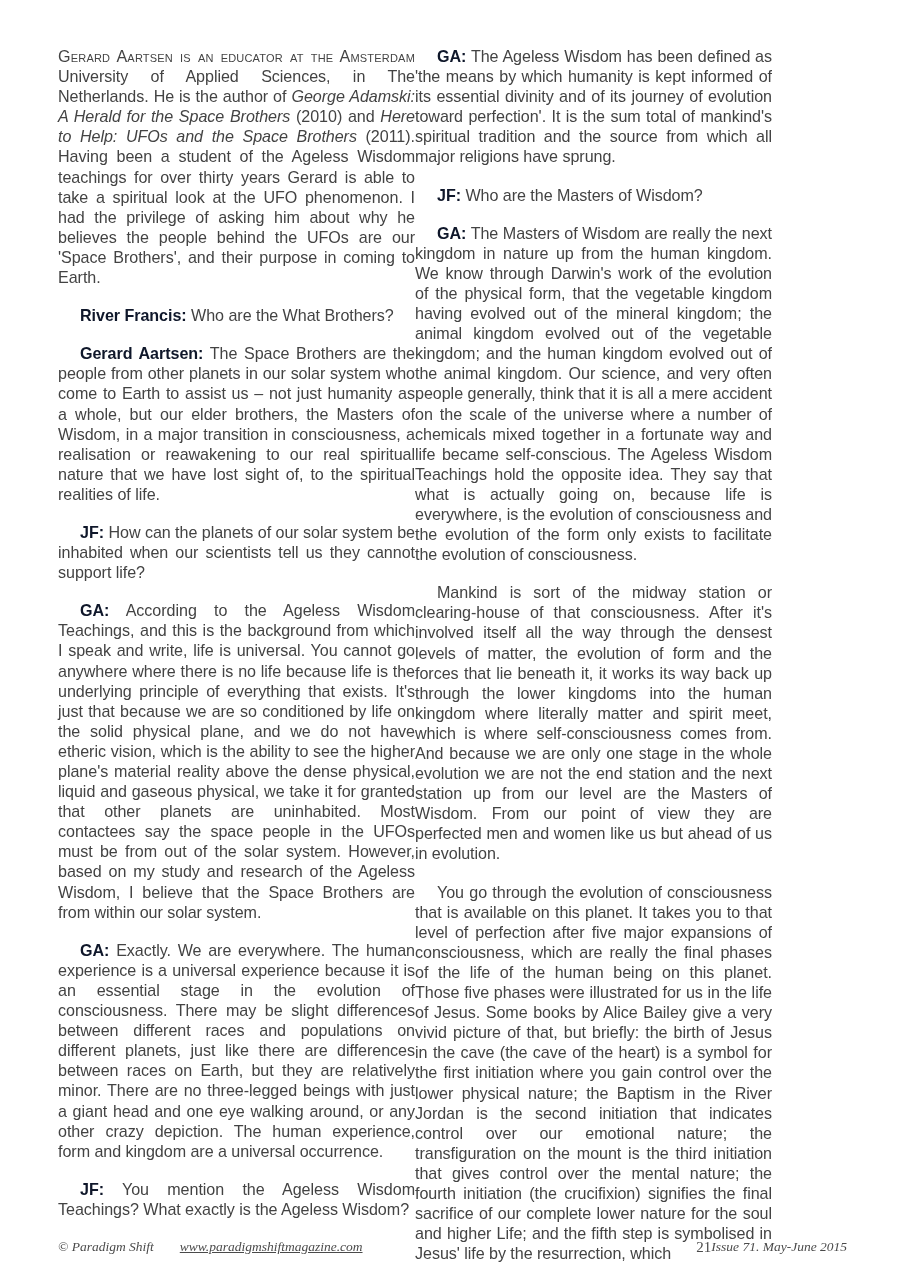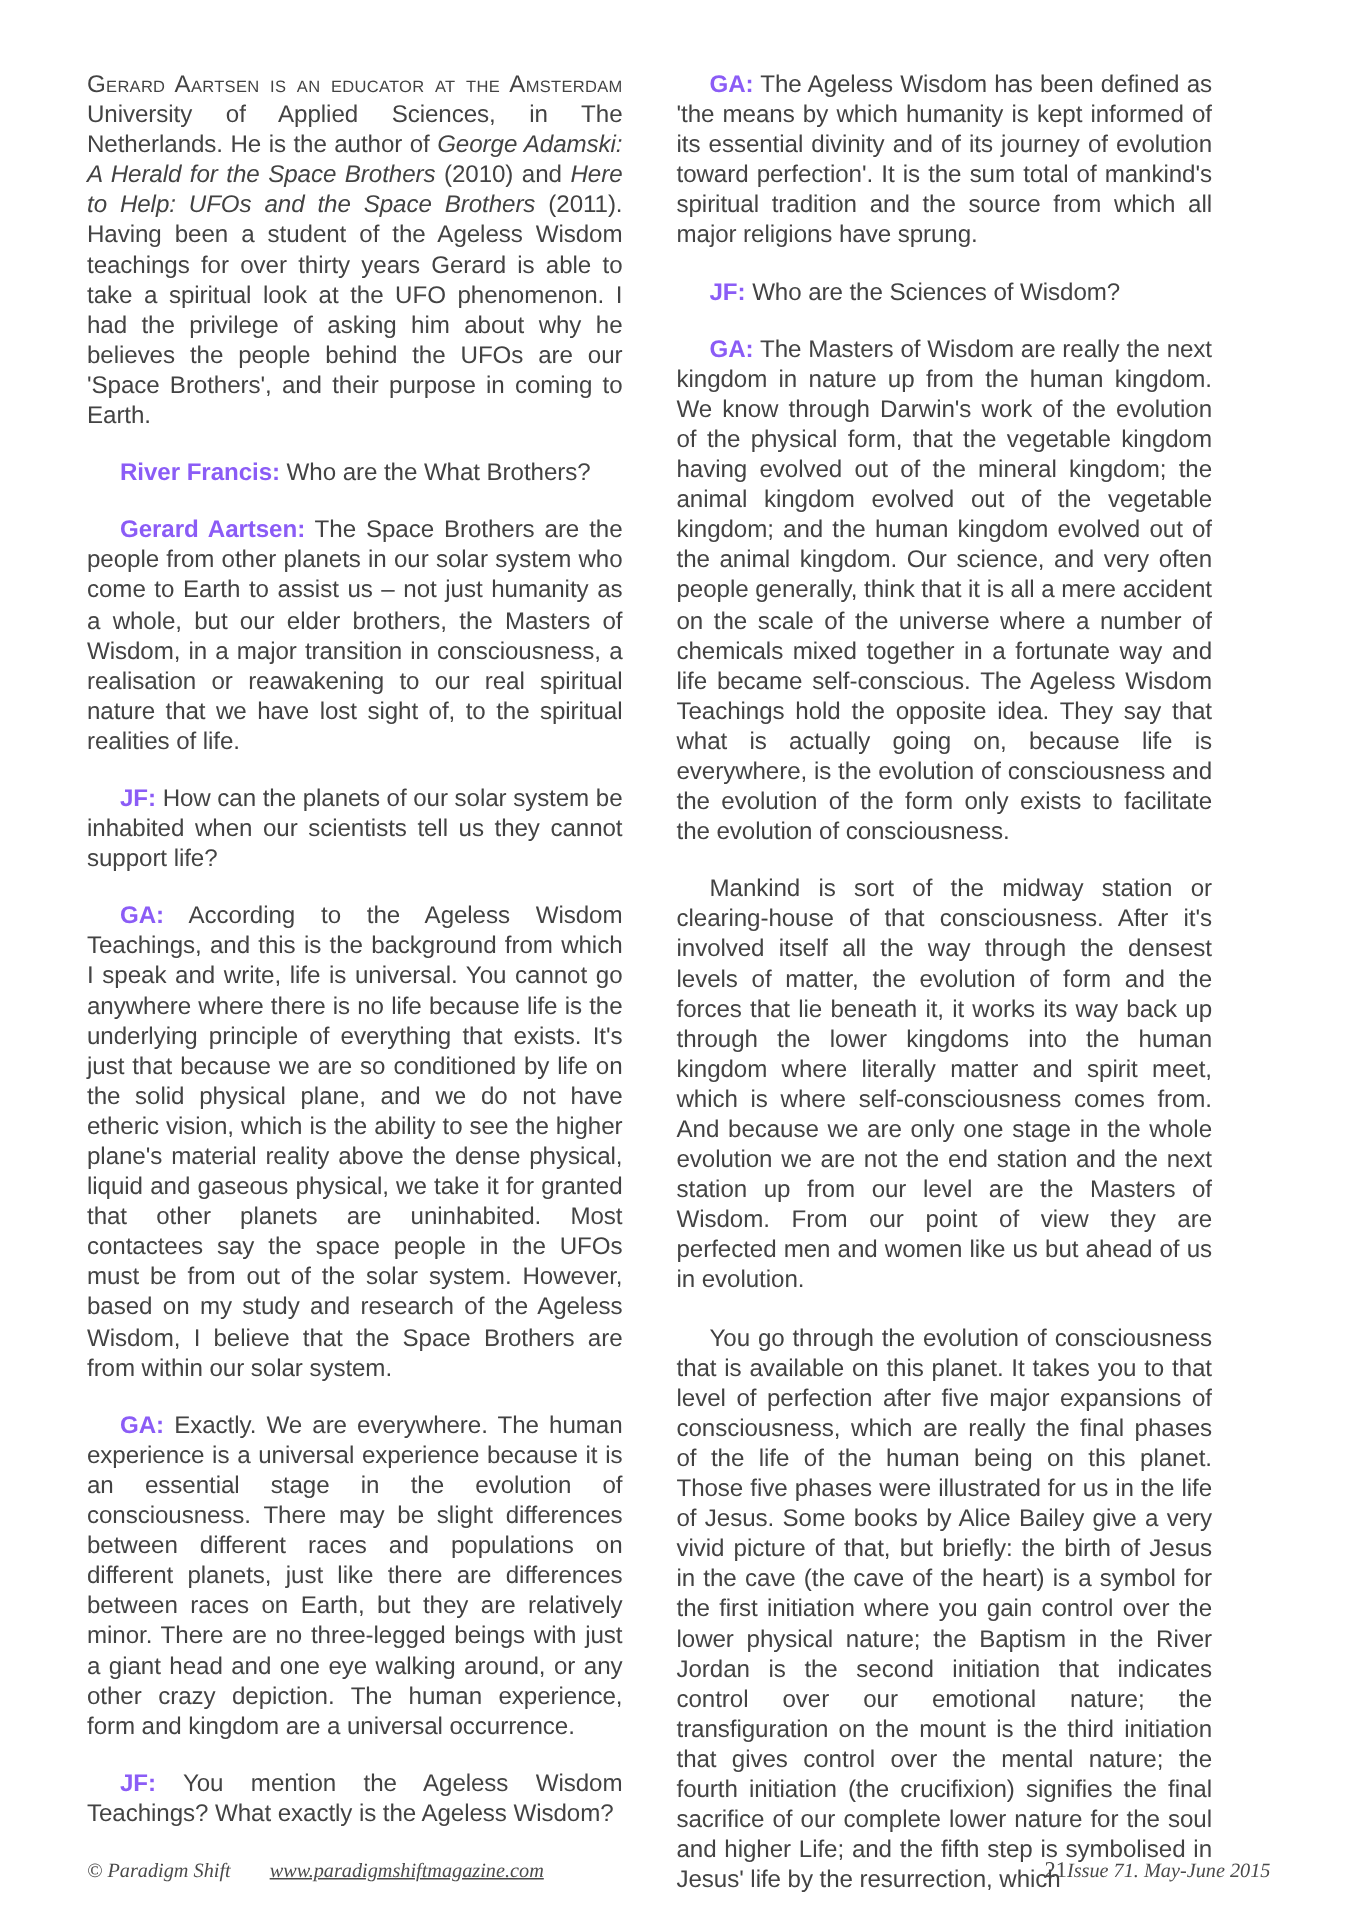--- a/index.html
+++ b/index.html
@@ -18,21 +18,20 @@
   .page {
     position: relative;
     width: 905px;
     height: 1280px;
     box-sizing: border-box;
     padding: 46px 58px 0 58px;
   }
 
   .columns {
     display: flex;
-    gap: 36px;
     height: 1150px;
   }
 
   .column {
     width: 357px;
     flex: 0 0 357px;
   }
 
   p.para {
     margin: 0 0 18px 0;
@@ -54,21 +53,21 @@
     font-size: 16.1px;
     letter-spacing: 0.2px;
   }
 
   .booktitle {
     font-style: italic;
   }
 
   .speaker {
     font-weight: bold;
-    color: #8b5cf6;
+    color: #0f172a;
   }
 
   
   .footer {
     position: absolute;
     left: 58px;
     right: 58px;
     bottom: 18px;
     height: 30px;
     font-family: "Liberation Serif", serif;
@@ -123,21 +122,21 @@
       <p class="para indent"><span class="speaker">GA:</span><span>  Exactly.  We are everywhere.  The human experience is a universal experience because it is an essential stage in the evolution of consciousness.  There may be slight differences between different races and populations on different planets, just like there are differences between races on Earth, but they are relatively minor.  There are no three-legged beings with just a giant head and one eye walking around, or any other crazy depiction.  The human experience, form and kingdom are a universal occurrence.</span></p>
 
       <p class="para indent"><span class="speaker">JF:</span><span>  You mention the Ageless Wisdom Teachings? What exactly is the Ageless Wisdom?</span></p>
 
     </div>
 
     <div class="column">
 
       <p class="para indent"><span class="speaker">GA:</span><span>  The Ageless Wisdom has been defined as 'the means by which humanity is kept informed of its essential divinity and of its journey of evolution toward perfection'.  It is the sum total of mankind's spiritual tradition and the source from which all major religions have sprung.</span></p>
 
-      <p class="para indent"><span class="speaker">JF:</span><span>  Who are the Sciences of Wisdom?</span></p>
+      <p class="para indent"><span class="speaker">JF:</span><span>  Who are the Masters of Wisdom?</span></p>
 
       <p class="para indent"><span class="speaker">GA:</span><span>  The Masters of Wisdom are really the next kingdom in nature up from the human kingdom. We know through Darwin's work of the evolution of the physical form, that the vegetable kingdom having evolved out of the mineral kingdom; the animal kingdom evolved out of the vegetable kingdom; and the human kingdom evolved out of the animal kingdom.  Our science, and very often people generally, think that it is all a mere accident on the scale of the universe where a number of chemicals mixed together in a fortunate way and life became self-conscious.  The Ageless Wisdom Teachings hold the opposite idea.  They say that what is actually going on, because life is everywhere, is the evolution of consciousness and the evolution of the form only exists to facilitate the evolution of consciousness.</span></p>
 
       <p class="para indent">Mankind is sort of the midway station or clearing-house of that consciousness.  After it's involved itself all the way through the densest levels of matter, the evolution of form and the forces that lie beneath it, it works its way back up through the lower kingdoms into the human kingdom where literally matter and spirit meet, which is where self-consciousness comes from.  And because we are only one stage in the whole evolution we are not the end station and the next station up from our level are the Masters of Wisdom.  From our point of view they are perfected men and women like us but ahead of us in evolution.</p>
 
       <p class="para indent">You go through the evolution of consciousness that is available on this planet.  It takes you to that level of perfection after five major expansions of consciousness, which are really the final phases of the life of the human being on this planet.  Those five phases were illustrated for us in the life of Jesus.  Some books by Alice Bailey give a very vivid picture of that, but briefly:  the birth of Jesus in the cave (the cave of the heart) is a symbol for the first initiation where you gain control over the lower physical nature; the Baptism in the River Jordan is the second initiation that indicates control over our emotional nature; the transfiguration on the mount is the third initiation that gives control over the mental nature; the fourth initiation (the crucifixion) signifies the final sacrifice of our complete lower nature for the soul and higher Life; and the fifth step is symbolised in Jesus' life by the resurrection, which</p>
 
     </div>
 
   </div>

